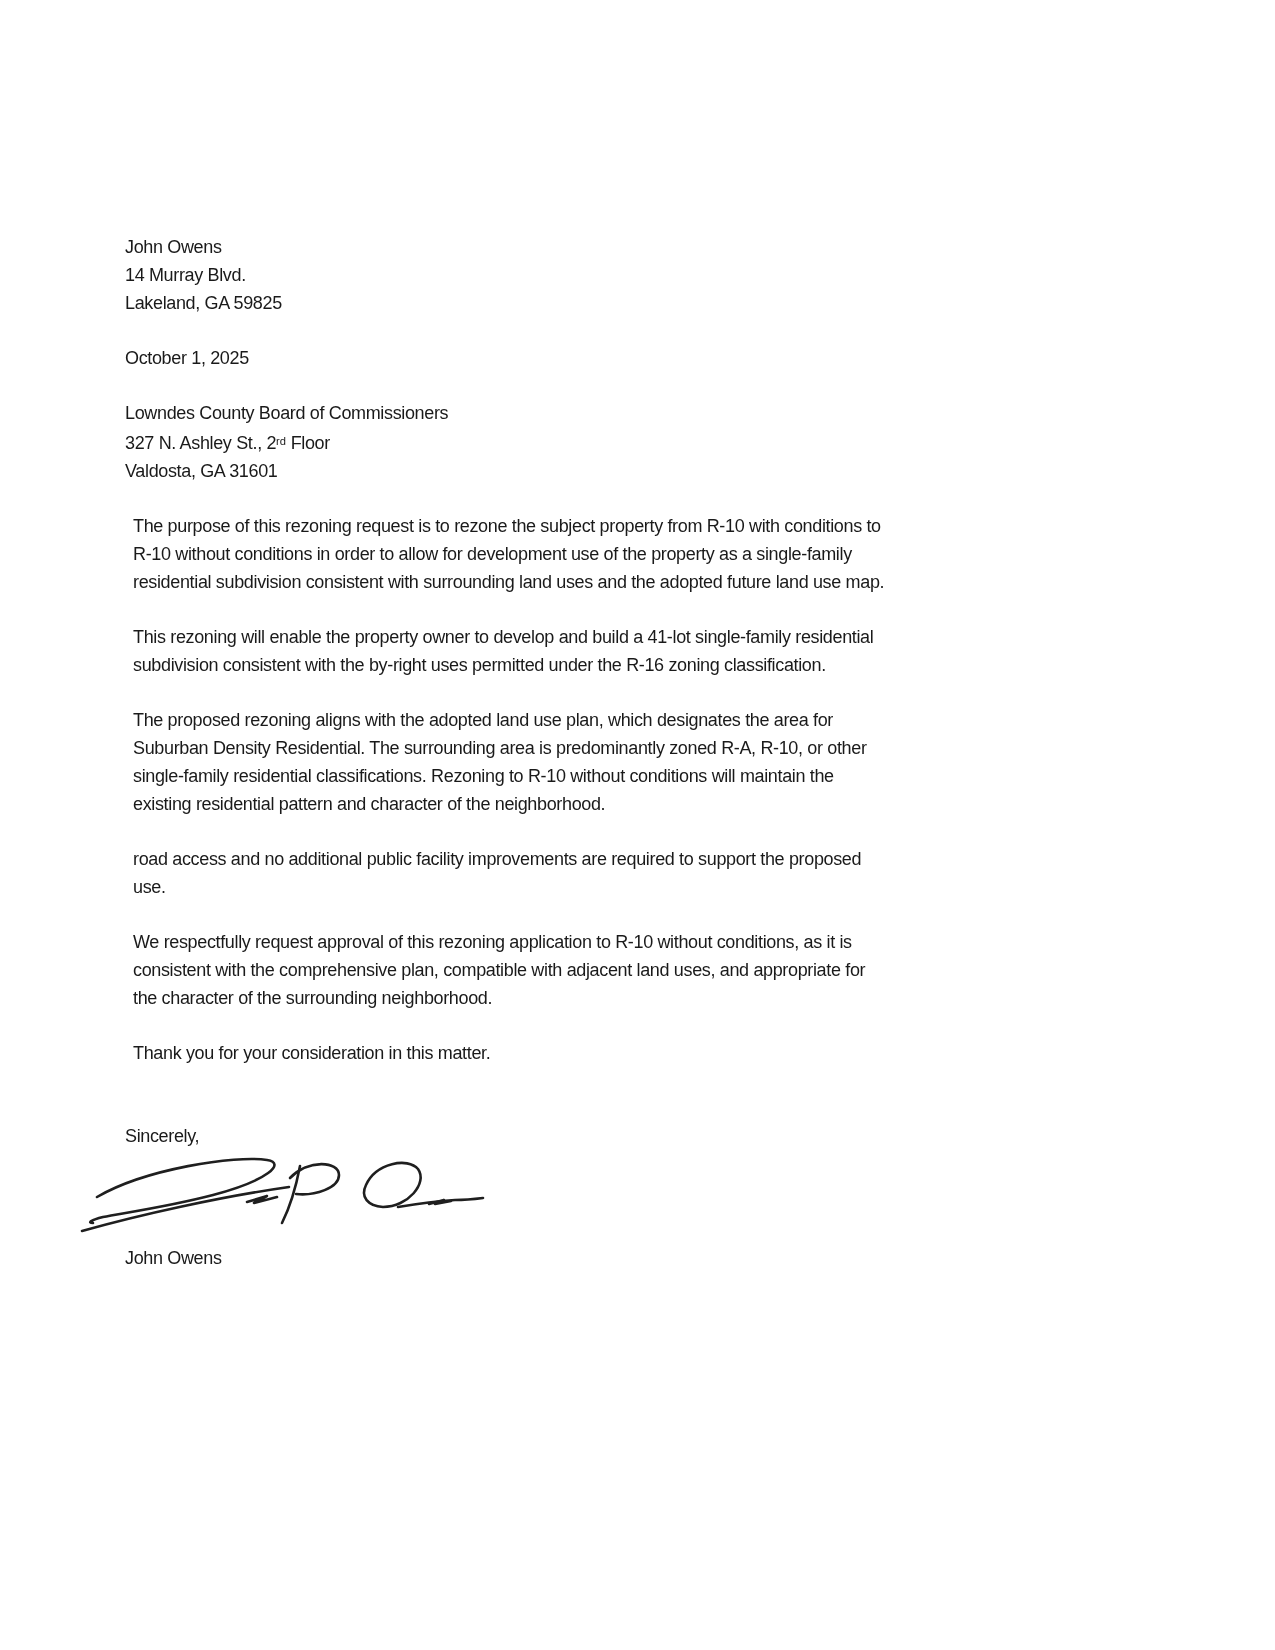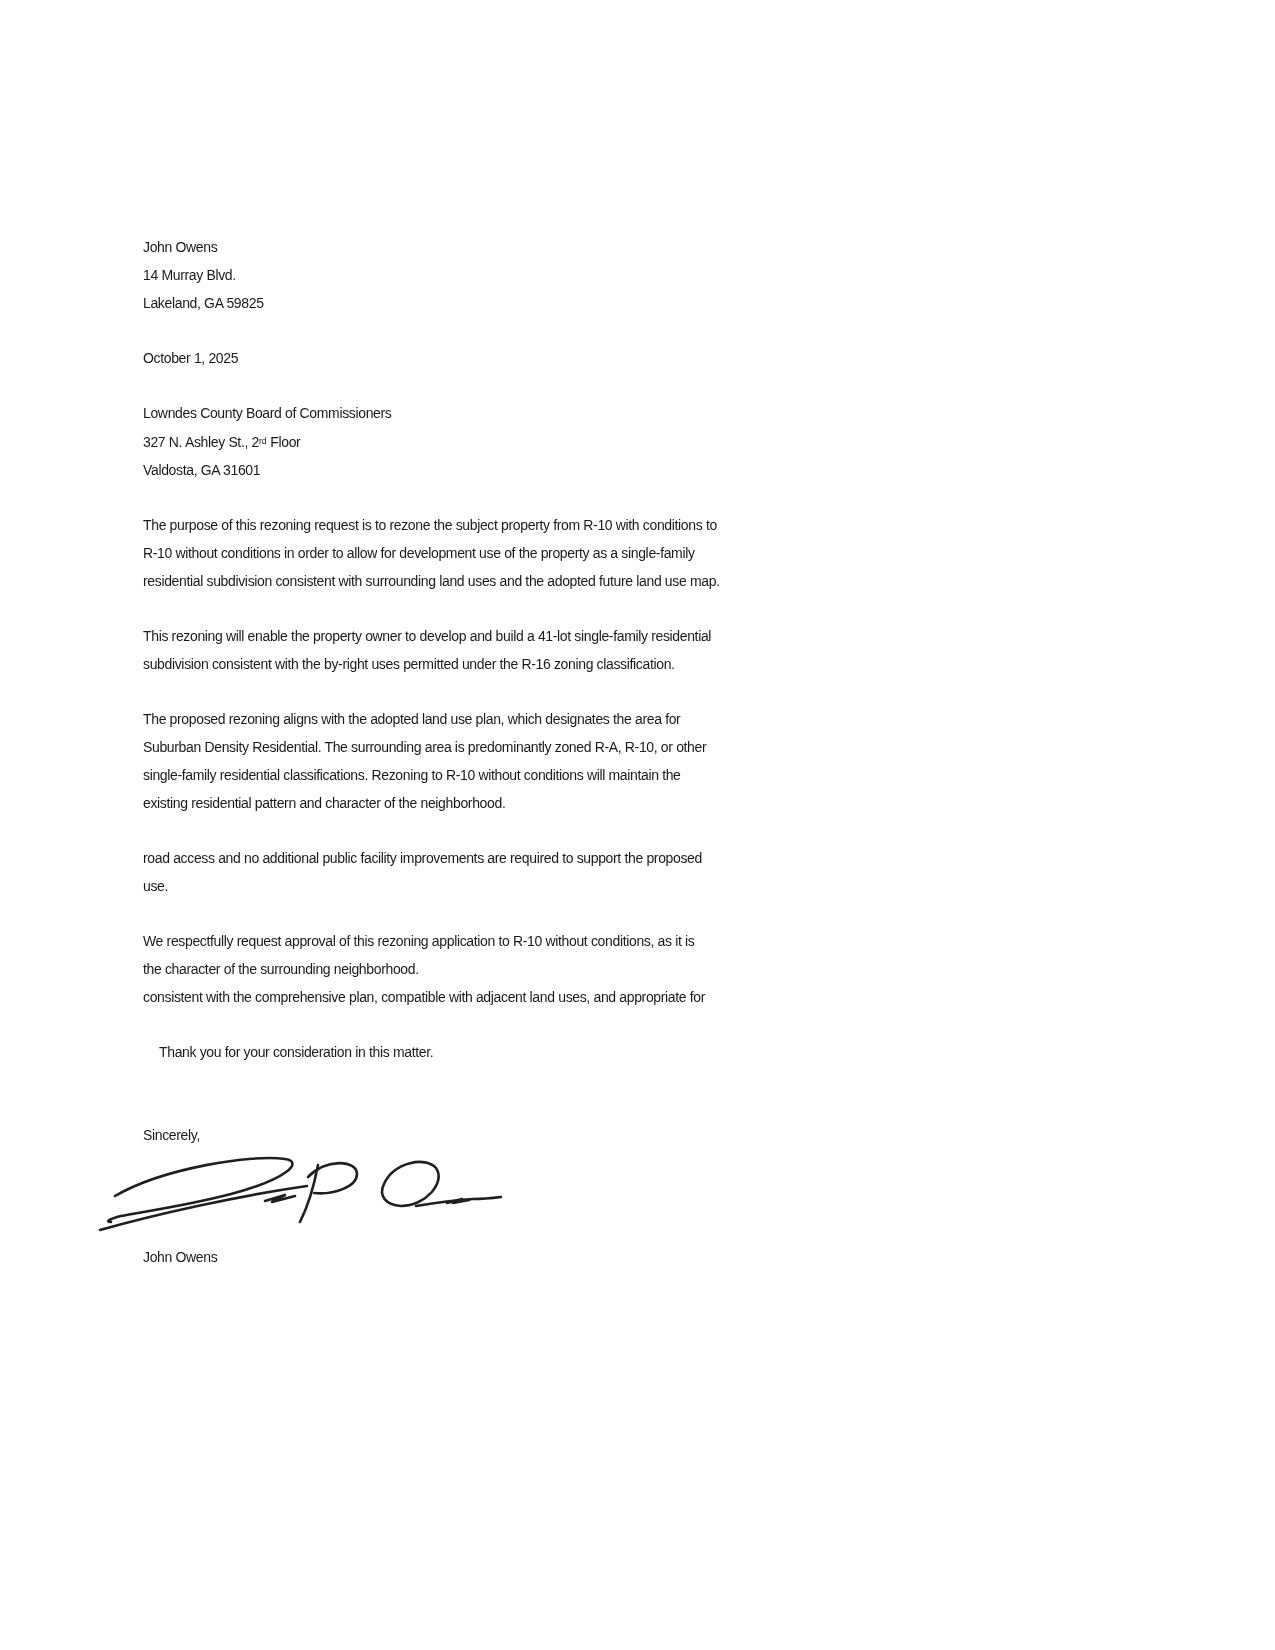--- a/index.html
+++ b/index.html
@@ -12,37 +12,37 @@
     width: 1275px;
     height: 1650px;
     background: #ffffff;
     overflow: hidden;
     font-family: "Liberation Sans", "DejaVu Sans", sans-serif;
     color: #1a1a1a;
   }
   .content {
     position: absolute;
     top: 233px;
-    left: 143px;
+    left: 125px;
     width: 1040px;
-    font-size: 14px;
+    font-size: 18px;
     line-height: 28px;
     letter-spacing: -0.35px;
   }
   .block {
     margin: 0 0 27px 0;
   }
   .line {
     white-space: nowrap;
   }
   .para {
-    margin: 0 0 27px 0;
+    margin: 0 0 27px 8px;
   }
   .para-last {
-    margin: 0 0 55px 16px;
+    margin: 0 0 55px 8px;
   }
   sup.ordinal {
     font-size: 0.62em;
     vertical-align: 0.38em;
     letter-spacing: 0;
   }
   .signature-wrap {
     position: relative;
     left: -48px;
     width: 410px;
@@ -104,22 +104,22 @@
       <div class="line">existing residential pattern and character of the neighborhood.</div>
     </div>
 
     <div class="para">
       <div class="line">road access and no additional public facility improvements are required to support the proposed</div>
       <div class="line">use.</div>
     </div>
 
     <div class="para">
       <div class="line">We respectfully request approval of this rezoning application to R-10 without conditions, as it is</div>
+      <div class="line">consistent with the comprehensive plan, compatible with adjacent land uses, and appropriate for</div>
       <div class="line">the character of the surrounding neighborhood.</div>
-      <div class="line">consistent with the comprehensive plan, compatible with adjacent land uses, and appropriate for</div>
     </div>
 
     <div class="para para-last">
       <div class="line">Thank you for your consideration in this matter.</div>
     </div>
 
     <div>
       <div class="line">Sincerely,</div>
     </div>
 

